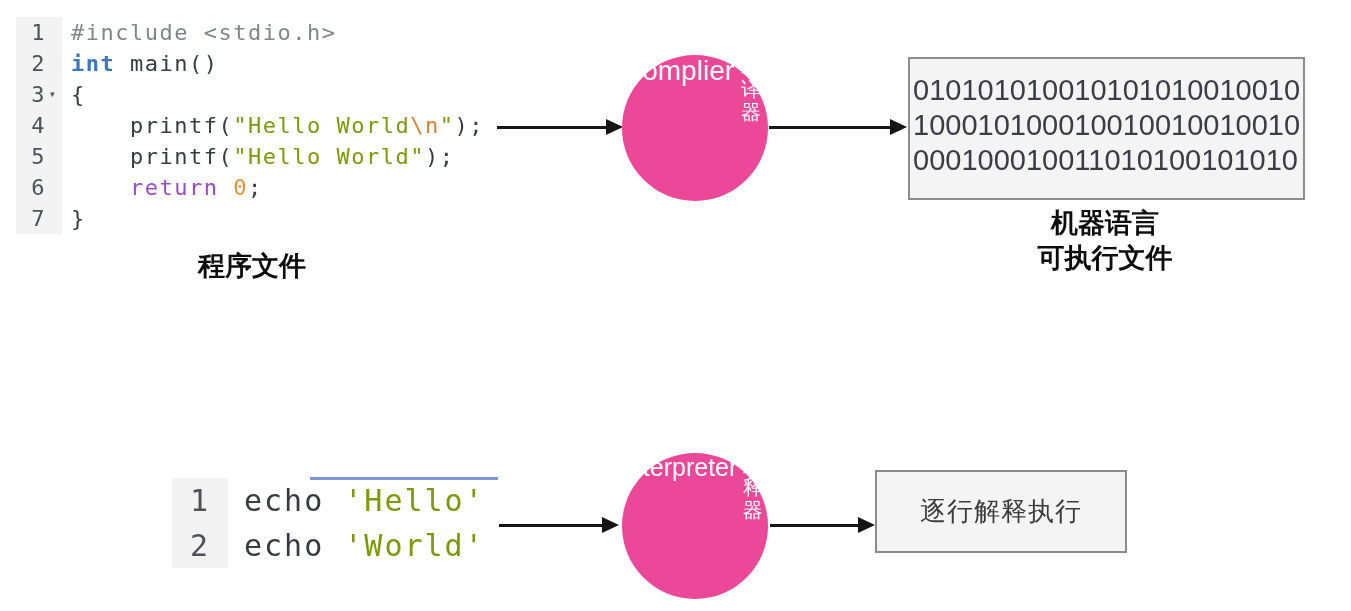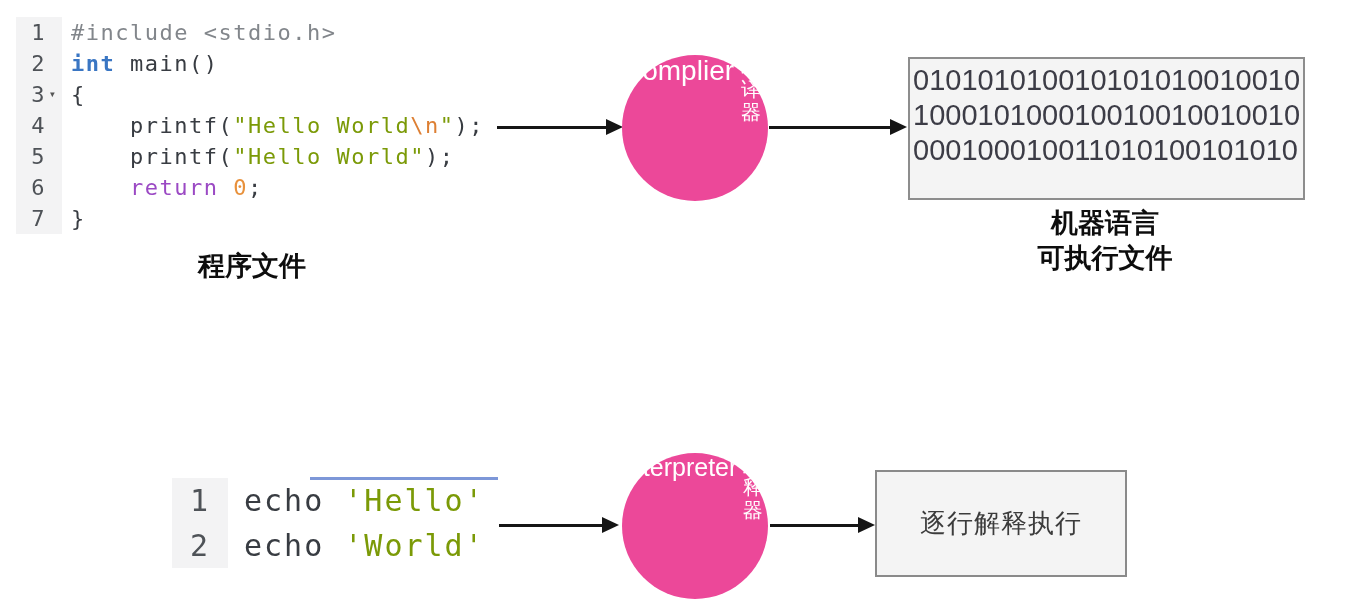--- a/index.html
+++ b/index.html
@@ -49,26 +49,26 @@
   .proc .t2{font-size:20px;}
   #compiler{left:622px;top:55px;}
   #interpreter{left:622px;top:453px;}
   #interpreter .t1{font-size:25px;}
 
   
   #bin-box{
     position:absolute;left:908px;top:57px;width:397px;height:143px;
     background:#f4f4f4;border:2px solid #8d8d8d;box-sizing:border-box;
     font-family:"Liberation Sans", sans-serif;font-size:29px;color:#3c3c46;
-    padding:4px 0 0 3px;
+    padding:14px 0 0 3px;
   }
   .bin-line{line-height:35px;}
 
   #out-box{
-    position:absolute;left:875px;top:470px;width:252px;height:107px;
+    position:absolute;left:875px;top:470px;width:252px;height:83px;
     background:#f4f4f4;border:2px solid #8a8a8a;box-sizing:border-box;
     display:flex;align-items:center;justify-content:center;
     font-size:26px;color:#3c3c3c;letter-spacing:1px;
   }
 
   
   .arrow{position:absolute;height:16px;display:flex;align-items:center;}
   .arrow .shaft{height:3px;background:#151515;flex:1;}
   .arrow .head{width:0;height:0;border-left:17px solid #151515;border-top:8px solid transparent;border-bottom:8px solid transparent;}
   #arrow1{left:497px;top:119px;width:126px;}

